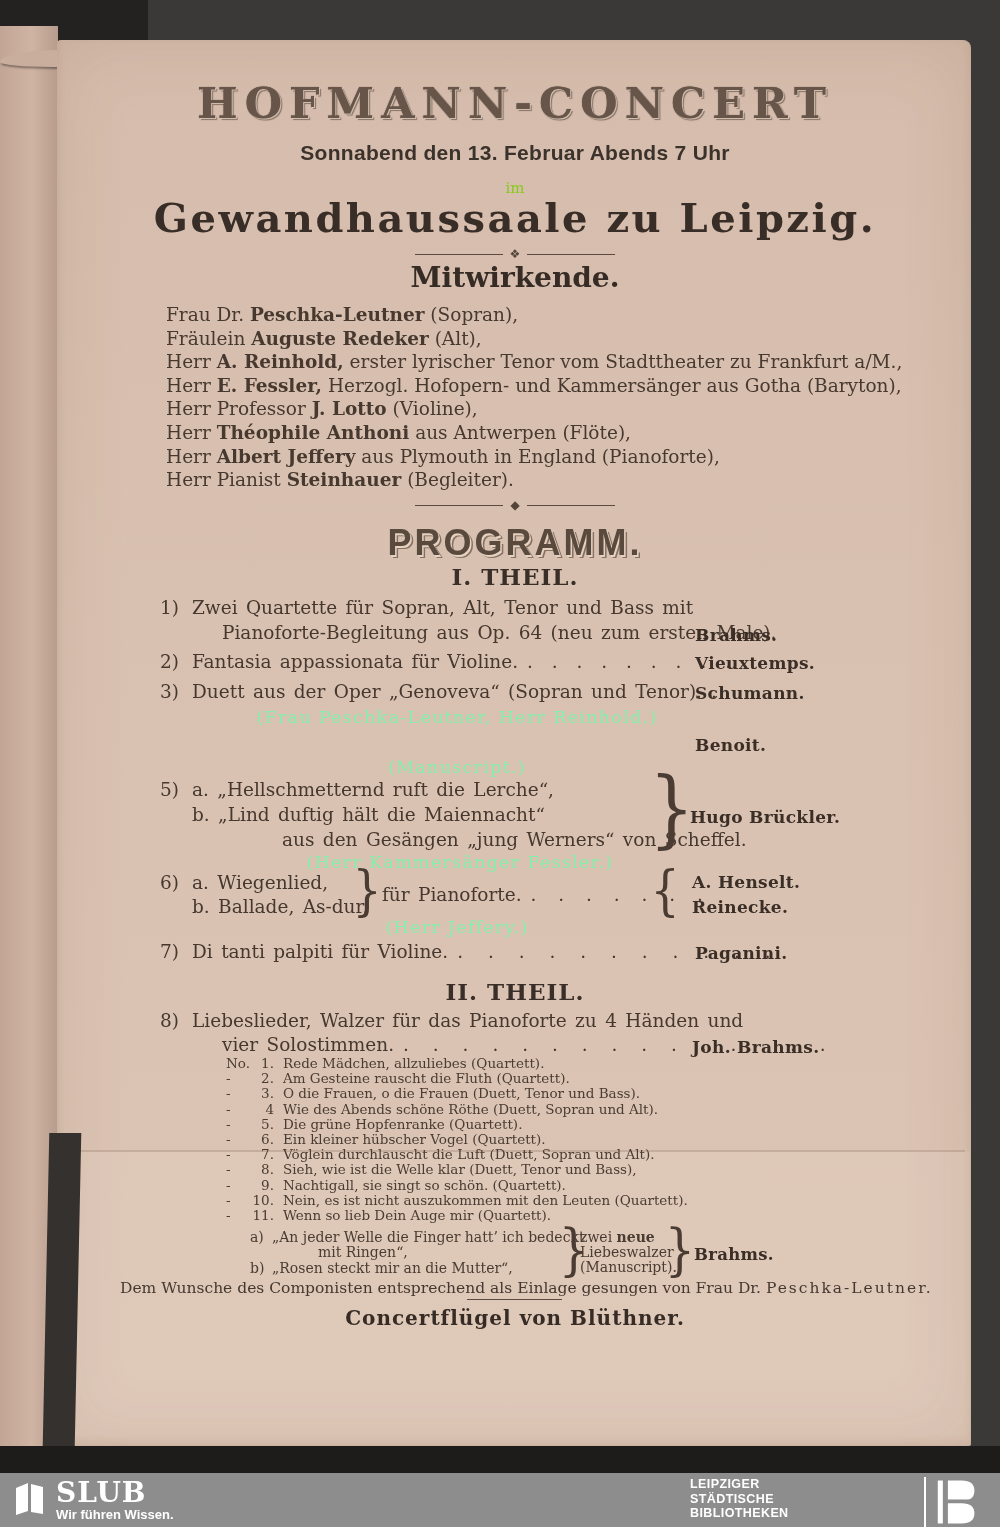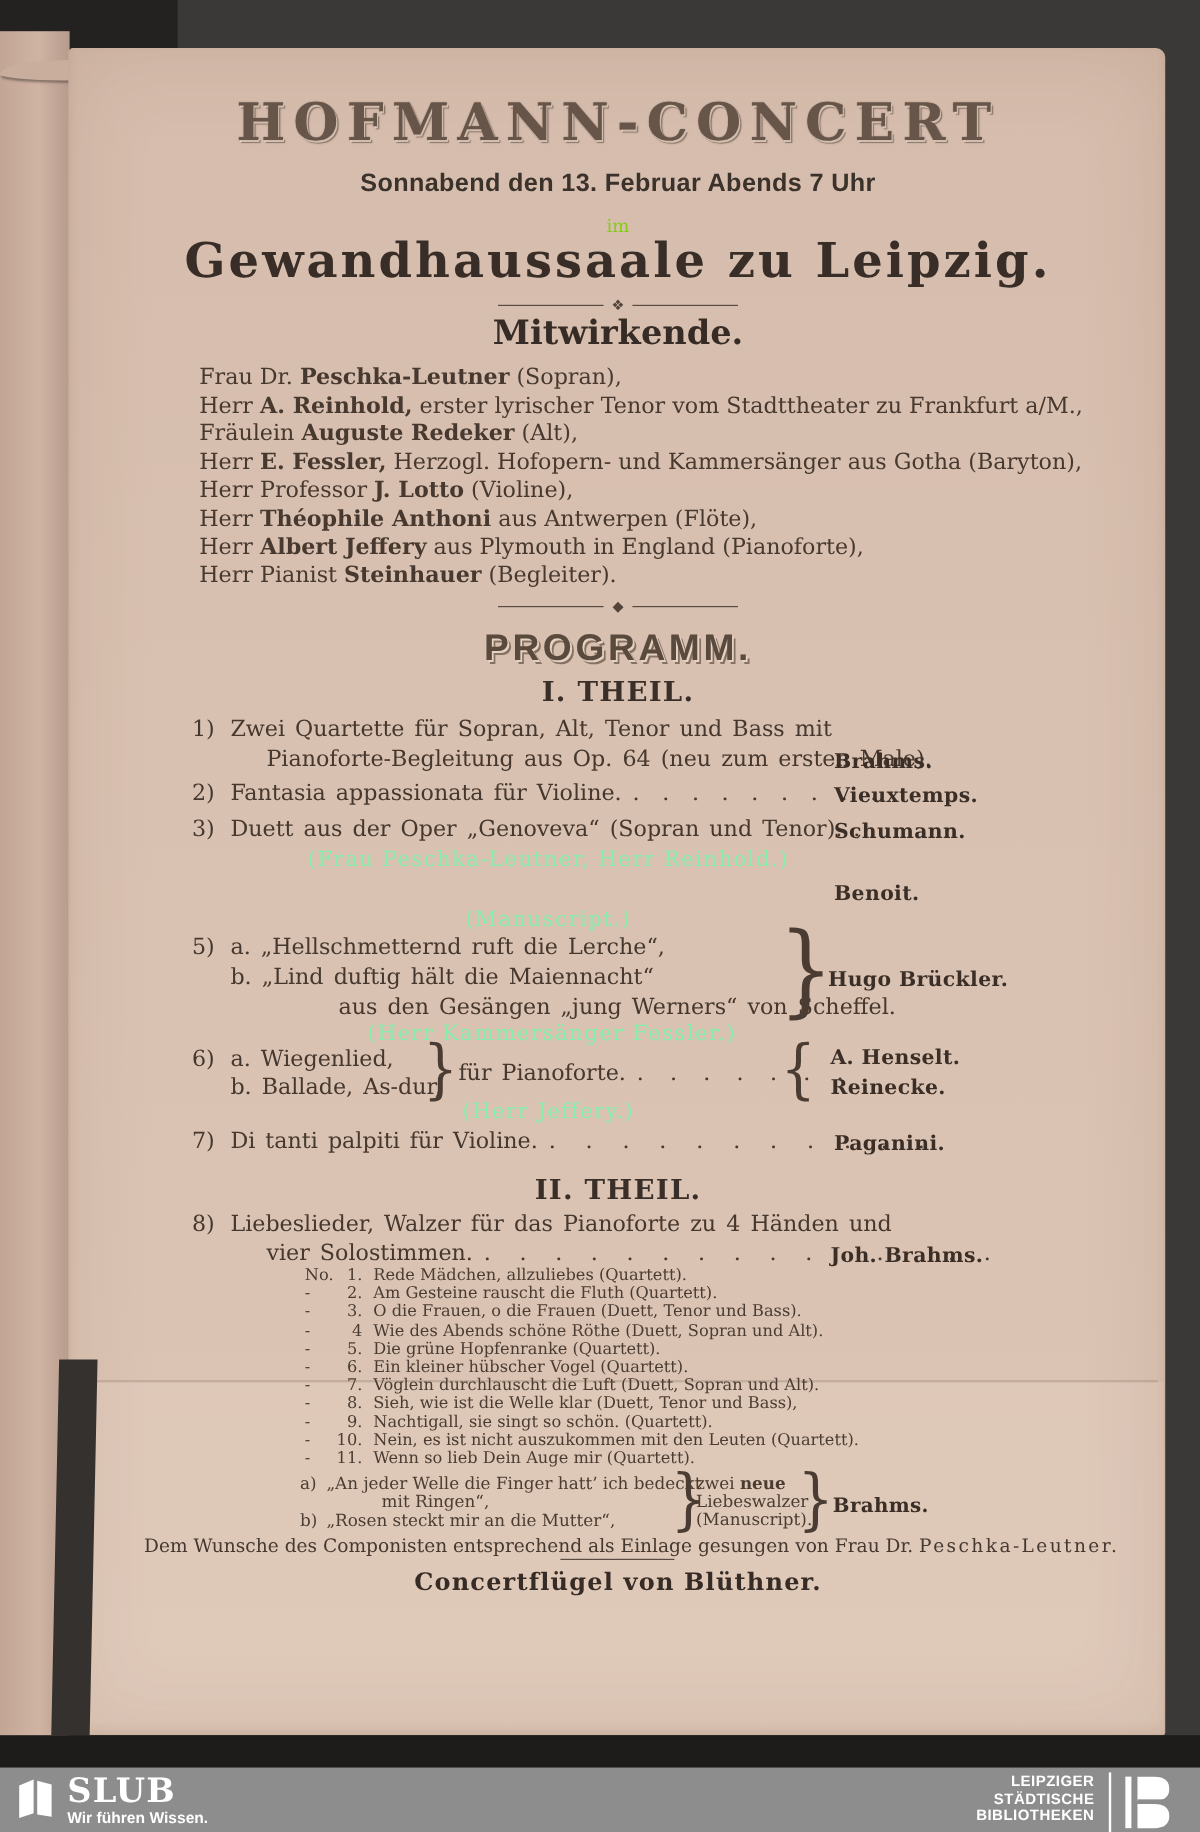--- a/index.html
+++ b/index.html
@@ -30,46 +30,46 @@
   #im-line{top:179px;font-size:15px;color:#84cc16;}
   #venue-line{top:194px;font-size:40px;font-weight:bold;letter-spacing:2.5px;color:#392e27;}
   .orn{display:flex;align-items:center;justify-content:center;gap:7px;color:#54453b;}
   .orn .ln{width:88px;height:1px;background:#5a4a40;}
   .orn .gl{font-size:12px;line-height:12px;}
   #orn1{top:248px;} #orn2{top:499px;}
   #mitwirkende-heading{top:261px;font-size:28px;font-weight:bold;color:#362c25;}
   #participants{left:166px;top:303px;width:700px;font-size:18.5px;line-height:23.6px;
      white-space:nowrap;color:#47392f;}
   #programm-heading{top:522px;font-family:"Liberation Sans",sans-serif;font-weight:bold;
-     font-size:31px;letter-spacing:3px;color:#5a4a3e;
+     font-size:36px;letter-spacing:3px;color:#5a4a3e;
      text-shadow:1.5px 1.5px 0 #e6d2c1,3px 3px 0 rgba(90,70,56,.65);}
   .theil{font-size:23px;font-weight:bold;letter-spacing:1px;color:#3a2f28;}
   #theil1{top:563px;} #theil2{top:978px;}
   .pline{position:absolute;font-size:18.5px;word-spacing:2.5px;white-space:nowrap;color:#46382e;}
   .pnum{display:inline-block;width:32px;}
   .dots{word-spacing:13px;margin-left:9px;}
   .d4{word-spacing:21px;} .d6{word-spacing:16px;} .d7{word-spacing:19px;} .d8{word-spacing:18px;}
   .comp{position:absolute;font-weight:bold;font-size:17px;letter-spacing:.3px;white-space:nowrap;color:#3a2e26;}
   .psub{position:absolute;font-size:17.5px;text-align:center;letter-spacing:1.3px;white-space:nowrap;color:#86efac;}
   .brace{position:absolute;color:#4a3c32;font-family:"DejaVu Serif",serif;transform:scaleX(.85);}
   #songs{left:226px;top:1056px;width:620px;font-size:13.5px;line-height:15.2px;color:#4a3c32;}
-  .song{display:flex;white-space:nowrap;margin-left:28px;}
+  .song{display:flex;white-space:nowrap;}
   .sd{width:26px;} .sn{width:22px;text-align:right;} .st{margin-left:9px;}
   .enc{position:absolute;font-size:14px;white-space:nowrap;color:#4a3c32;}
   .elabel{display:inline-block;width:22px;}
   #note-line{left:120px;top:1279px;width:790px;text-align:center;font-size:15.5px;white-space:nowrap;color:#453830;}
   #rule3{left:467px;top:1299px;width:95px;height:1px;background:#5a4a40;}
   #piano-credit{top:1306px;font-size:20px;font-weight:bold;letter-spacing:1px;color:#362c25;}
   
   #footer{left:0;top:1473px;width:1000px;height:54px;background:#8d8d8d;}
   #slub-name{left:56px;top:1476px;font-size:28px;font-weight:bold;color:#fff;letter-spacing:1px;
      font-family:"DejaVu Serif","Liberation Serif",serif;}
   #slub-tagline{left:56px;top:1507px;font-family:"Liberation Sans",sans-serif;font-weight:bold;
      font-size:13px;color:#fff;}
-  #library-block{left:690px;top:1477px;width:222px;text-align:right;
+  #library-block{left:690px;top:1477px;width:222px;
      font-family:"Liberation Sans",sans-serif;font-weight:bold;font-size:12.5px;line-height:14.5px;
      color:#fff;letter-spacing:.4px;}
   #footer-vline{left:924px;top:1477px;width:2px;height:50px;background:#fff;}
 </style>
 </head>
 <body>
 
 <div id="screen">
 
   <div class="abs" id="corner-shadow"></div>
@@ -88,22 +88,22 @@
   <div class="abs cx orn" id="orn1">
     <span class="ln"></span>
     <span class="gl">❖</span>
     <span class="ln"></span>
   </div>
 
   <div class="abs cx" id="mitwirkende-heading">Mitwirkende.</div>
 
   <div class="abs" id="participants">
     <div class="prt"><span>Frau Dr. </span><span class="b">Peschka-Leutner</span><span> (Sopran),</span></div>
+    <div class="prt"><span>Fräulein </span><span class="b">Auguste Redeker</span><span> (Alt),</span></div>
     <div class="prt"><span>Herr </span><span class="b">A. Reinhold,</span><span> erster lyrischer Tenor vom Stadttheater zu Frankfurt a/M.,</span></div>
-    <div class="prt"><span>Fräulein </span><span class="b">Auguste Redeker</span><span> (Alt),</span></div>
     <div class="prt"><span>Herr </span><span class="b">E. Fessler,</span><span> Herzogl. Hofopern- und Kammersänger aus Gotha (Baryton),</span></div>
     <div class="prt"><span>Herr Professor </span><span class="b">J. Lotto</span><span> (Violine),</span></div>
     <div class="prt"><span>Herr </span><span class="b">Théophile Anthoni</span><span> aus Antwerpen (Flöte),</span></div>
     <div class="prt"><span>Herr </span><span class="b">Albert Jeffery</span><span> aus Plymouth in England (Pianoforte),</span></div>
     <div class="prt"><span>Herr Pianist </span><span class="b">Steinhauer</span><span> (Begleiter).</span></div>
   </div>
 
   <div class="abs cx orn" id="orn2">
     <span class="ln"></span>
     <span class="gl">◆</span>

